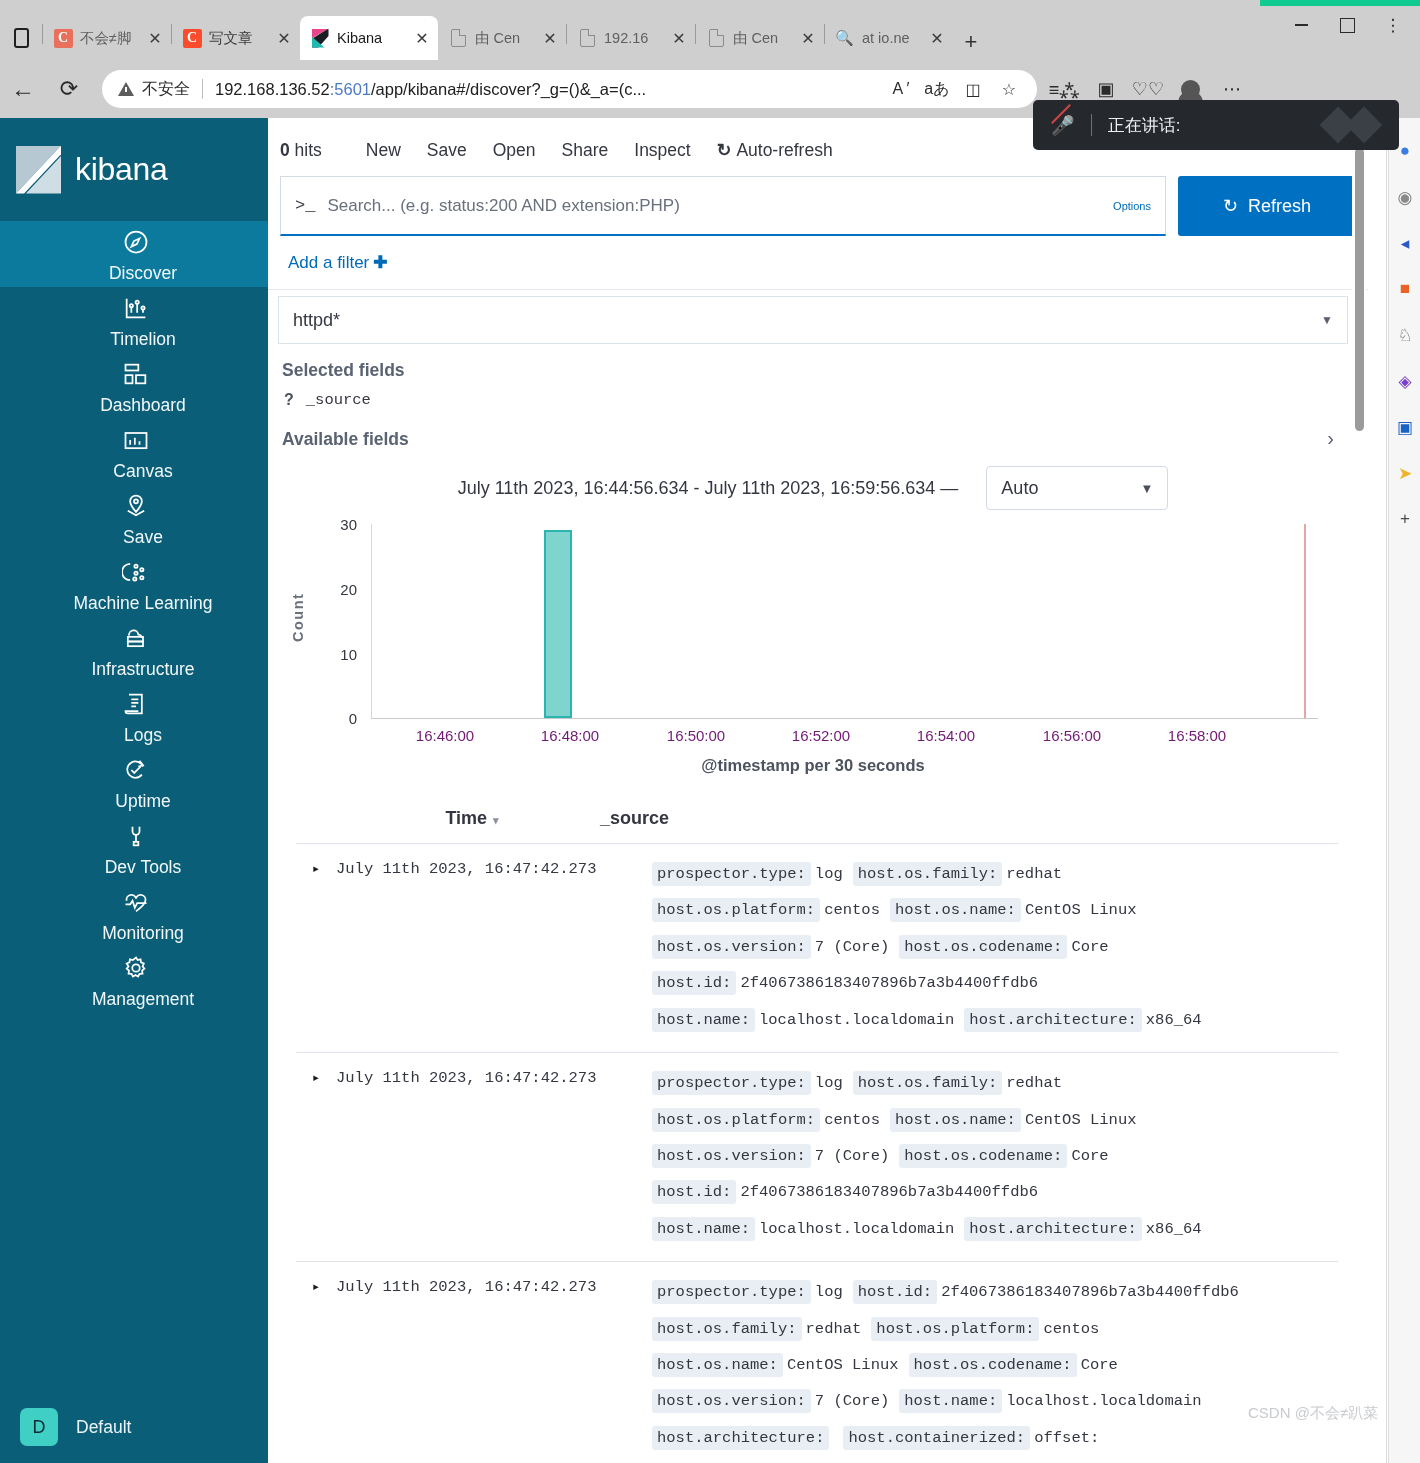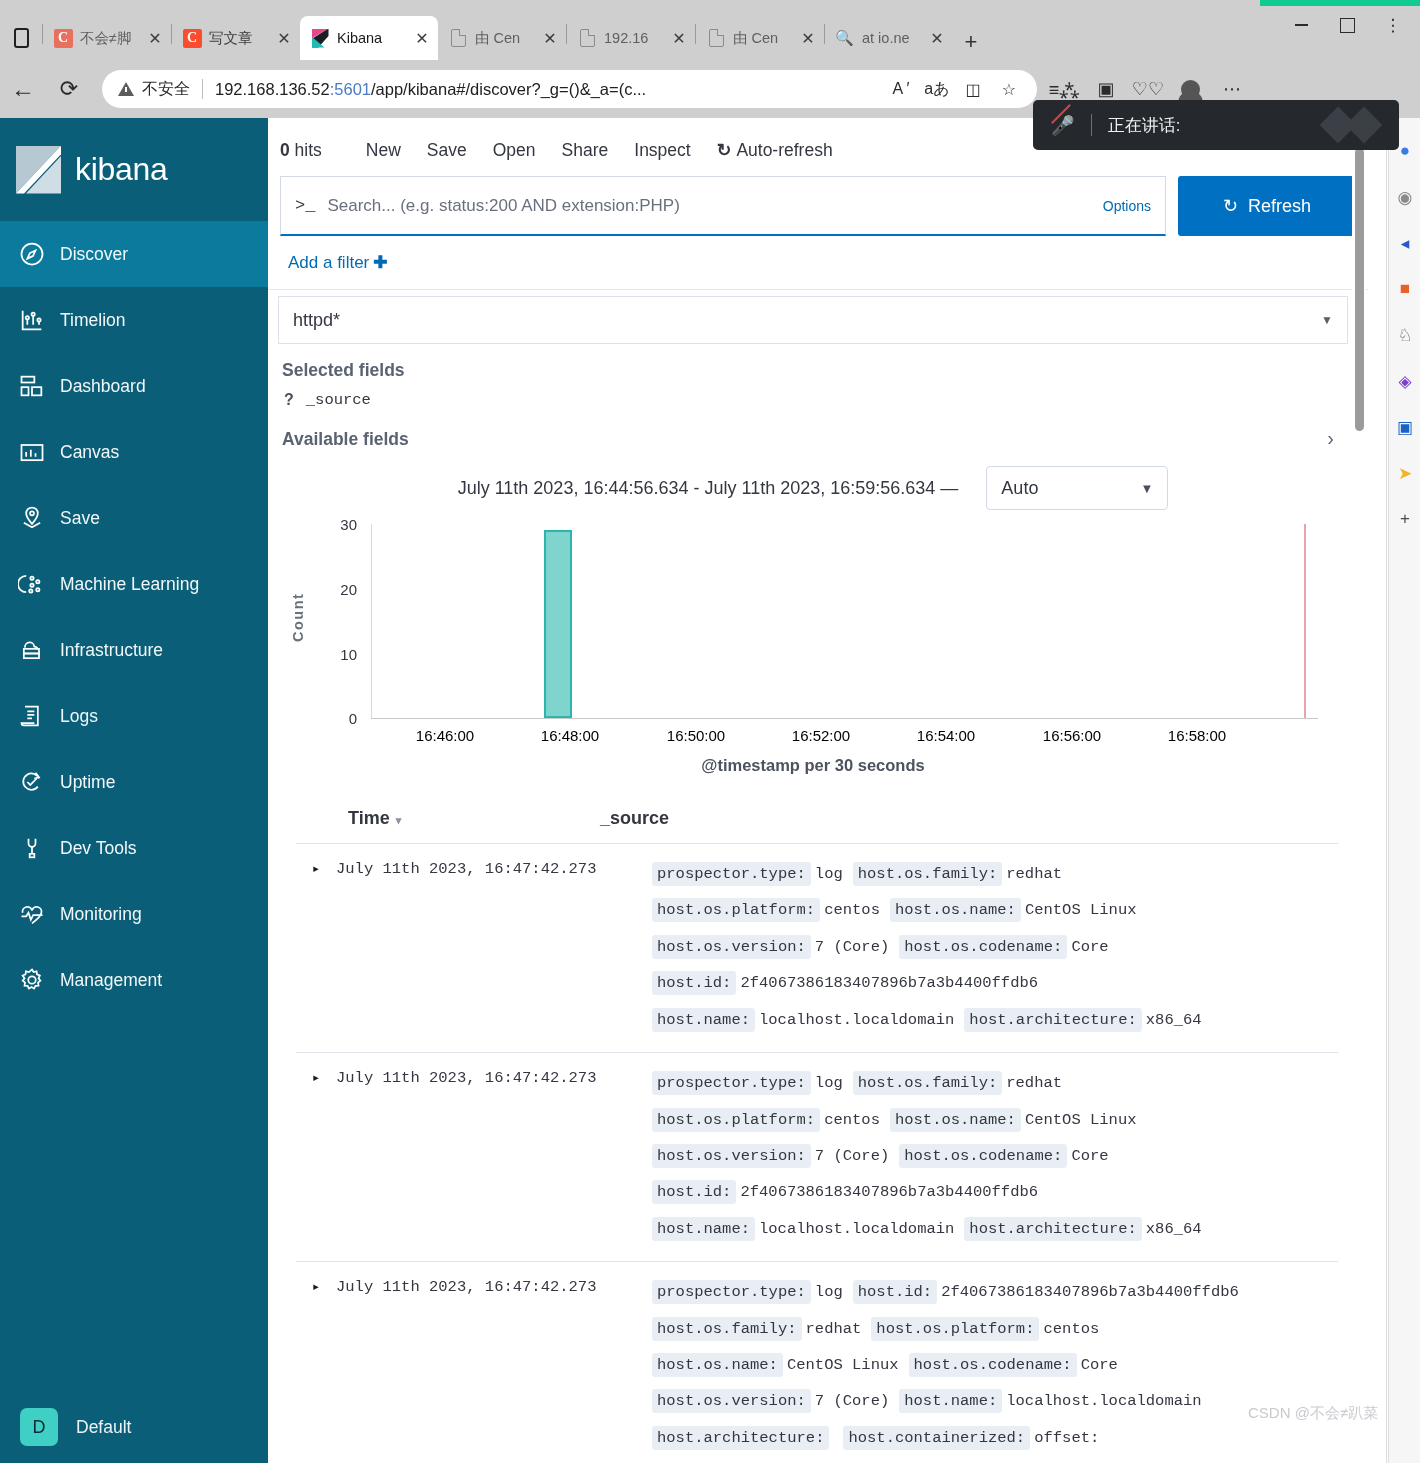--- a/index.html
+++ b/index.html
@@ -70,42 +70,42 @@
   .esb { width:32px; height:46px; display:flex; align-items:center; justify-content:center; font-size:17px; }
 
   
   #kbn-nav { position:absolute; top:118px; left:0; width:268px; height:1345px; background:#0a5e77; color:#fff; }
   #kbn-logo { height:103px; display:flex; align-items:center; padding-left:16px; }
   .logo-mark { width:45px;height:48px; position:relative; margin-right:14px; }
   .logo-mark .lm1{position:absolute;inset:0;background:#b6c9d3;clip-path:polygon(0 0,100% 0,0 100%);}
   .logo-mark .lm2{position:absolute;inset:0;background:#ffffff;clip-path:polygon(100% 0,100% 18%,18% 100%,0 100%);}
   .logo-mark .lm3{position:absolute;inset:0;background:#cfdde4;clip-path:polygon(100% 22%,100% 100%,22% 100%);}
   #kbn-logo .brand { font-size:32px; font-weight:400; letter-spacing:-0.3px; }
-  .nav-item { height:66px; display:flex; align-items:center; padding-left:18px; color:#f2f8fa; font-size:17.5px; }
+  .nav-item { height:66px; display:flex; align-items:center; padding-left:18px; color:#f2f8fa; font-size:17.5px;flex-direction:column; }
   .nav-item.active { background:#0b7a9c; }
   .nav-ic { width:42px; flex:0 0 42px; display:flex; align-items:center; justify-content:flex-start; }
   .nav-ic svg { width:28px; height:28px; stroke:#fff; fill:none; stroke-width:1.5; }
   #kbn-space { position:absolute; bottom:0; left:0; width:268px; height:72px; display:flex; align-items:center; padding-left:20px; }
   .space-badge { width:38px;height:38px;border-radius:7px;background:#3fcfc5;color:#0a2b33;display:flex;align-items:center;justify-content:center;font-size:18px;margin-right:18px; }
   #kbn-space .space-label{ font-size:17.5px; color:#eaf4f7; }
 
   
   #kbn-main { position:absolute; top:126px; left:268px; width:1100px; height:1345px; background:#fff; overflow:hidden; }
 
   #topbar { height:48px; display:flex; align-items:center; padding-left:12px; }
   .hits { font-size:17.5px; color:#343741; margin-right:44px; }
   .hits b { font-weight:700; }
   .topnav { display:flex; align-items:center; gap:26px; font-size:17.5px; color:#343741; }
   .topnav .refresh-ic{ display:inline-block; margin-right:5px; font-weight:bold; }
 
   #querybar { padding: 2px 12px 0 12px; display:flex; align-items:stretch; gap:12px; height:62px; }
   #searchbox { flex:1; background:#fff; border:1px solid #d3dae6; border-bottom:2px solid #0071c2; display:flex; align-items:center; padding:0 14px; }
   .prompt { color:#343741; font-size:17px; margin-right:12px; font-family:"Liberation Mono", monospace; }
   .search-ph { flex:1; color:#69707d; font-size:17px; }
-  .options-link { color:#006bb4; font-size:14px; }
+  .options-link { color:#006bb4; font-size:11px; }
   #refresh-btn { width:178px; background:#0071c2; color:#fff; display:flex; align-items:center; justify-content:center; gap:10px; font-size:18px; border-radius:3px; }
 
   #filterbar { height:54px; display:flex; align-items:center; padding-left:20px; border-bottom:1px solid #e3e7ee; }
   .addfilter { color:#006bb4; font-size:17px; }
   .addfilter .plus { font-weight:bold; margin-left:4px; }
 
   #content-split { display:flex; height: calc(1345px - 48px - 62px - 54px); }
   #fieldpanel { width:1090px; }
 
   #indexpattern { margin:6px 10px 0 10px; height:48px; border:1px solid #dbe2ea; background:#fff; display:flex; align-items:center; padding:0 14px; font-size:18px; color:#343741; }
@@ -122,28 +122,28 @@
   #chart-title { display:flex; align-items:center; justify-content:center; gap:28px; font-size:18px; color:#343741; }
   #interval-select { width:182px; height:44px; border:1px solid #d3dae6; border-radius:4px; background:#fff; display:flex; align-items:center; padding:0 14px; font-size:18px; color:#343741; }
   #interval-select .caret { margin-left:auto; font-size:13px; color:#4a4f5c; }
 
   #chart-wrap { position:relative; height:270px; margin-top:14px; }
   .ylabel { position:absolute; left:22px; top:118px; transform:rotate(-90deg); transform-origin:left top; font-size:14.5px; letter-spacing:1.5px; color:#6a717d; font-weight:600; }
   .ytick { position:absolute; right:0; font-size:15px; color:#343741; text-align:right; width:34px; }
   #plot { position:absolute; left:103px; top:0; right:40px; height:195px; border-left:1px solid #d8d8d8; border-bottom:1px solid #c9c9c9; }
   .bar { position:absolute; bottom:0; background:#7fd4ce; border:2px solid #2bb5ae; }
   .nowline { position:absolute; top:0; bottom:0; width:2px; background:#e8a5a5; }
-  .xtick { position:absolute; top:203px; font-size:15px; color:#000000; transform:translateX(-50%); white-space:nowrap; }
+  .xtick { position:absolute; top:203px; font-size:15px; color:#701a75; transform:translateX(-50%); white-space:nowrap; }
   #xaxis-title { position:absolute; top:232px; left:0; right:0; text-align:center; font-size:16.5px; color:#4c525e; font-weight:600; }
 
   
   #doctable { padding:0 20px 0 28px; }
   .dt-head { display:flex; padding:14px 0 14px 0; border-bottom:1px solid #e0e3ea; }
   .dt-head .th { font-size:18px; font-weight:700; color:#343741; }
-  .th-time { width:300px; padding-left:52px; }
+  .th-time { width:300px; padding-left:52px;text-align:center; }
   .th-time .sortcaret { font-size:11px; color:#8b919d; margin-left:6px; }
   .th-src { padding-left:4px; }
   .dt-row { display:flex; border-bottom:1px solid #e0e3ea; padding:12px 0 14px 0; }
   .row-toggle { width:40px; flex:0 0 40px; display:flex; justify-content:center; padding-top:6px; color:#1a1a1a; font-size:11px; }
   .row-time { width:316px; flex:0 0 316px; font-family:"Liberation Mono", monospace; font-size:15.5px; color:#343741; padding-top:4px; }
   .row-src { flex:1; font-family:"Liberation Mono", monospace; font-size:15.5px; color:#343741; line-height:2.35; }
   .kv { white-space:nowrap; }
   .kv .k { background:#e9eef5; border-radius:3px; padding:3px 5px; }
   .kv .v { padding:0 10px 0 4px; }
 

